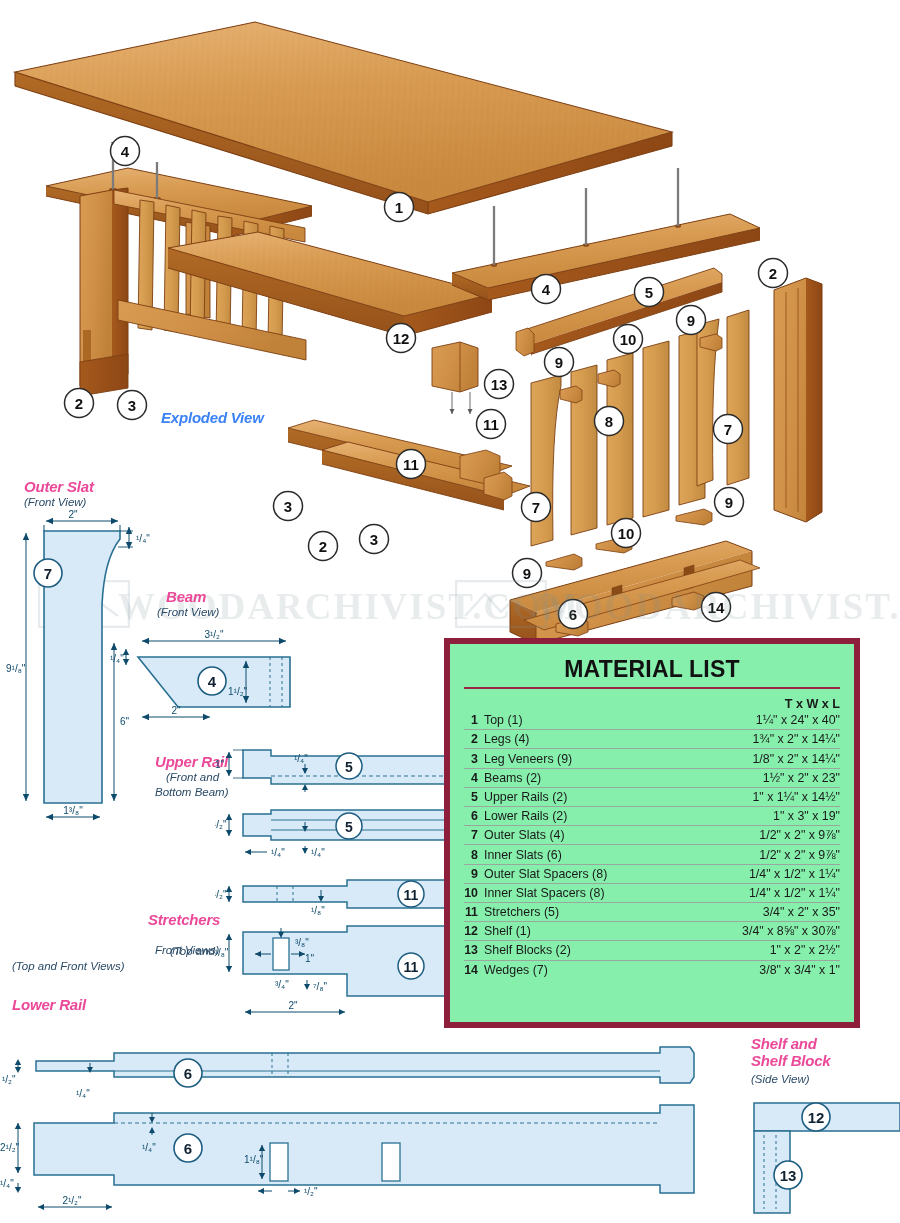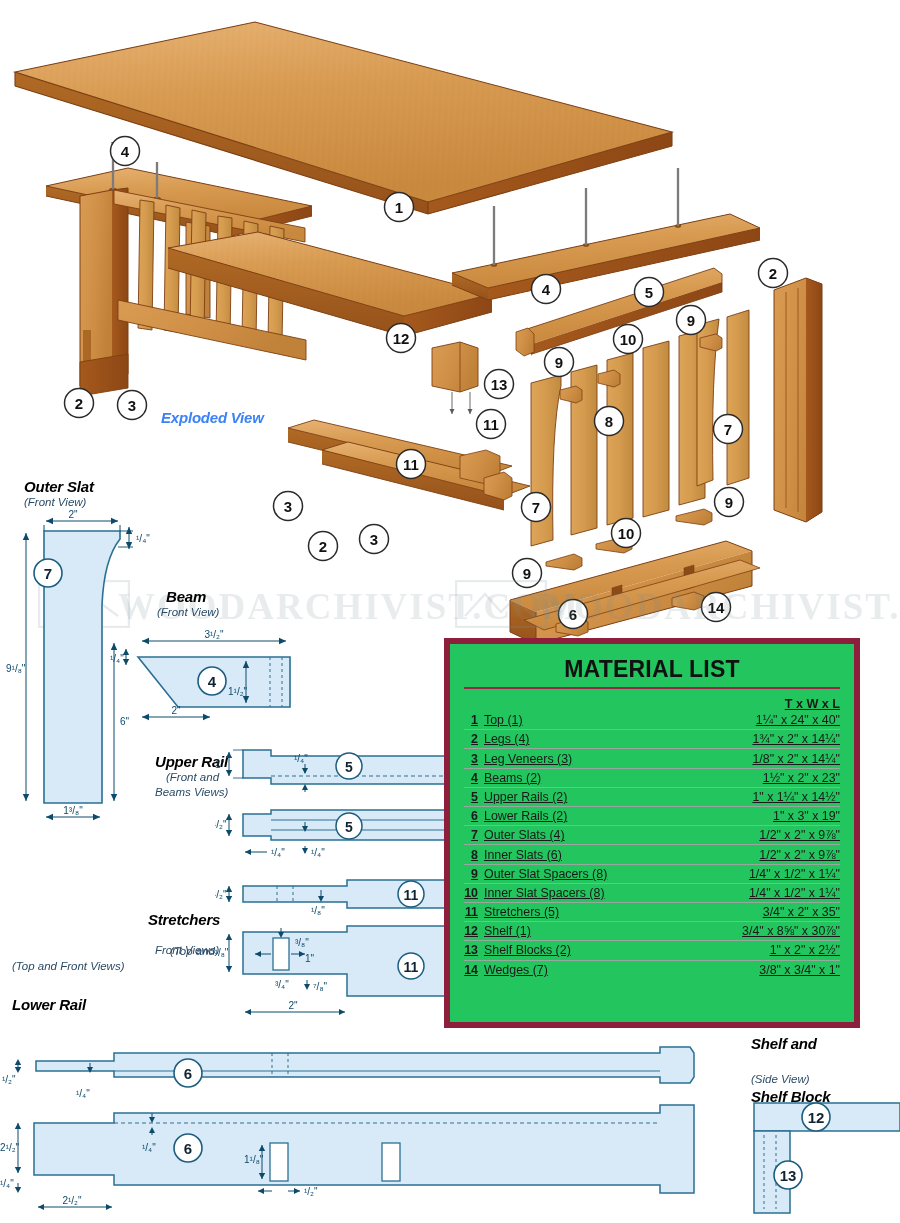--- a/index.html
+++ b/index.html
@@ -13,48 +13,48 @@
     overflow:hidden;
   }
   #page { position:relative; width:900px; height:1223px; }
 
   svg { display:block; }
   .abs { position:absolute; }
 
   
   .sec-title {
     font-weight:bold; font-style:italic;
-    color:#000000; font-size:15px; line-height:1.12;
+    color:#ec4899; font-size:15px; line-height:1.12;
     letter-spacing:-0.2px;
   }
   .sec-sub {
     font-style:italic; color:#2a4a66; font-size:11.5px; line-height:1.14;
     font-weight:normal;
   }
   .exploded-label {
     font-weight:bold; font-style:italic; color:#3b82f6;
     font-size:15px; letter-spacing:-0.2px;
   }
 
   
   #matlist {
     position:absolute; left:444px; top:638px; width:416px; height:390px;
-    background:#22c55e;
+    background:#86efac;
     border:6px solid #8d1f3c;
     padding:6px 14px 8px 14px;
   }
   #matlist .ml-title {
     text-align:center; font-size:23px; font-weight:bold; color:#111;
     letter-spacing:0.2px; margin:6px 0 4px 0;
   }
   #matlist .ml-rule { height:2px; background:#9c2444; margin:2px 0 6px 0; }
   #matlist table { width:100%; border-collapse:collapse; }
   #matlist th, #matlist td {
     font-size:12.4px; color:#1a1a1a; text-align:left;
-    padding:2.1px 0 2.1px 0; vertical-align:bottom;text-decoration:underline;
+    padding:2.1px 0 2.1px 0; vertical-align:bottom;
   }
   #matlist thead th { border:none; padding-bottom:0px; }
   #matlist .c-num { width:20px; font-weight:bold; text-align:right; padding-right:6px; }
   #matlist .c-name { }
   #matlist .c-dim { text-align:right; white-space:nowrap; }
   #matlist thead .c-dim { font-weight:bold; font-size:12.6px; }
   #matlist tbody tr td { border-bottom:1px solid #9aa79f; }
   #matlist tbody tr:last-child td { border-bottom:none; }
 
   
@@ -467,21 +467,21 @@
       <path d="M32,102 l7,-3.2 v6.4 z" fill="#0d4a6b" stroke="none"></path>
       <path d="M100,102 l-7,-3.2 v6.4 z" fill="#0d4a6b" stroke="none"></path>
     </g>
     <text class="dim" x="66" y="99" text-anchor="middle">2"</text>
     <circle cx="102" cy="66" r="14" fill="#ffffff" stroke="#1d5d80" stroke-width="1.6"></circle>
     <text x="102" y="72" text-anchor="middle" font-size="15" font-weight="bold" fill="#123" font-family="Liberation Sans, sans-serif">4</text>
   </svg>
 
   <div class="abs sec-title" style="left:155px; top:754px;">Upper Rail</div>
   <div class="abs sec-sub" style="left:166px; top:771px;">(Front and</div>
-  <div class="abs sec-sub" style="left:155px; top:786px;">Beams Views)</div>
+  <div class="abs sec-sub" style="left:155px; top:786px;">Bottom Beam)</div>
 
   <svg class="abs" style="left:215px;top:740px;" width="270" height="120" viewBox="0 0 270 120">
 
     <path d="M28,10 L56,10 L56,16 L270,16 L270,44 L56,44 L56,38 L28,38 Z" fill="#d8eaf7" stroke="#2a7093" stroke-width="1.5"></path>
     <path d="M56,36 L270,36" stroke="#2a7093" stroke-width="1" stroke-dasharray="4,3"></path>
 
     <g stroke="#0d4a6b" stroke-width="1">
       <path d="M14,12 L14,36"></path>
       <path d="M14,12 l-3.2,6 h6.4 z" fill="#0d4a6b" stroke="none"></path>
       <path d="M14,36 l-3.2,-6 h6.4 z" fill="#0d4a6b" stroke="none"></path>
@@ -648,21 +648,21 @@
     <text class="dim" x="304" y="160">¹/₂"</text>
     <g stroke="#0d4a6b" stroke-width="1">
       <path d="M38,172 L112,172"></path>
       <path d="M38,172 l6,-3 v6 z" fill="#0d4a6b" stroke="none"></path>
       <path d="M112,172 l-6,-3 v6 z" fill="#0d4a6b" stroke="none"></path>
     </g>
     <text class="dim" x="72" y="169" text-anchor="middle">2¹/₂"</text>
   </svg>
 
   <div class="abs sec-title" style="left:751px; top:1036px;">Shelf and</div>
-  <div class="abs sec-title" style="left:751px; top:1053px;margin-top:36px;">Shelf Block</div>
+  <div class="abs sec-title" style="left:751px; top:1053px;">Shelf Block</div>
   <div class="abs sec-sub" style="left:751px; top:1073px;">(Side View)</div>
 
   <svg class="abs" style="left:748px;top:1095px;" width="152" height="128" viewBox="0 0 152 128">
     <path d="M6,8 L152,8 L152,36 L6,36 Z" fill="#d8eaf7" stroke="#2a7093" stroke-width="1.5"></path>
     <path d="M6,36 L42,36 L42,118 L6,118 Z" fill="#d8eaf7" stroke="#2a7093" stroke-width="1.5"></path>
     <g stroke="#2a7093" stroke-width="1" stroke-dasharray="3,3" fill="none">
       <path d="M16,40 L16,114"></path>
         <path d="M28,40 L28,114"></path>
     </g>
     <circle cx="68" cy="22" r="14" fill="#ffffff" stroke="#1d5d80" stroke-width="1.6"></circle>
@@ -688,21 +688,21 @@
             <td class="c-name">Top (1)</td>
             <td class="c-dim">1¼" x 24" x 40"</td>
           </tr>
           <tr>
             <td class="c-num">2</td>
             <td class="c-name">Legs (4)</td>
             <td class="c-dim">1¾" x 2" x 14¼"</td>
           </tr>
           <tr>
             <td class="c-num">3</td>
-            <td class="c-name">Leg Veneers (3)</td>
+            <td class="c-name">Leg Veneers (9)</td>
             <td class="c-dim">1/8" x 2" x 14¼"</td>
           </tr>
           <tr>
             <td class="c-num">4</td>
             <td class="c-name">Beams (2)</td>
             <td class="c-dim">1½" x 2" x 23"</td>
           </tr>
           <tr>
             <td class="c-num">5</td>
             <td class="c-name">Upper Rails (2)</td>

